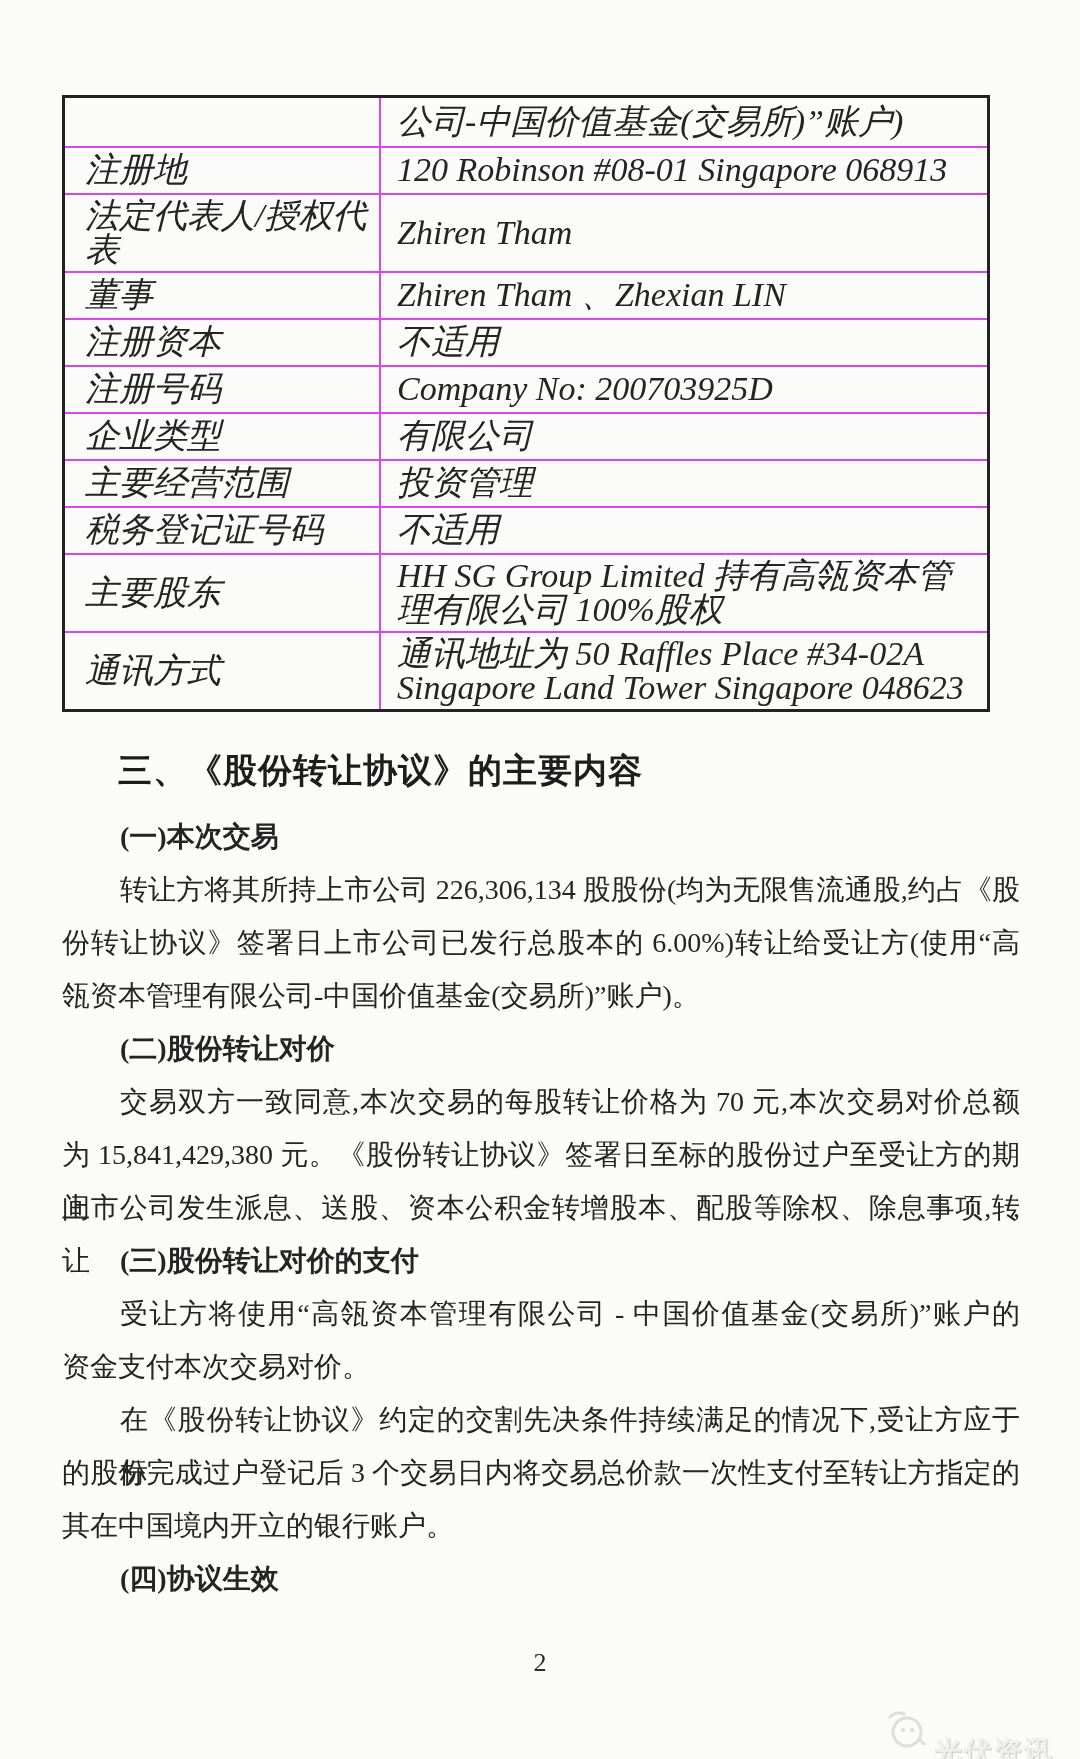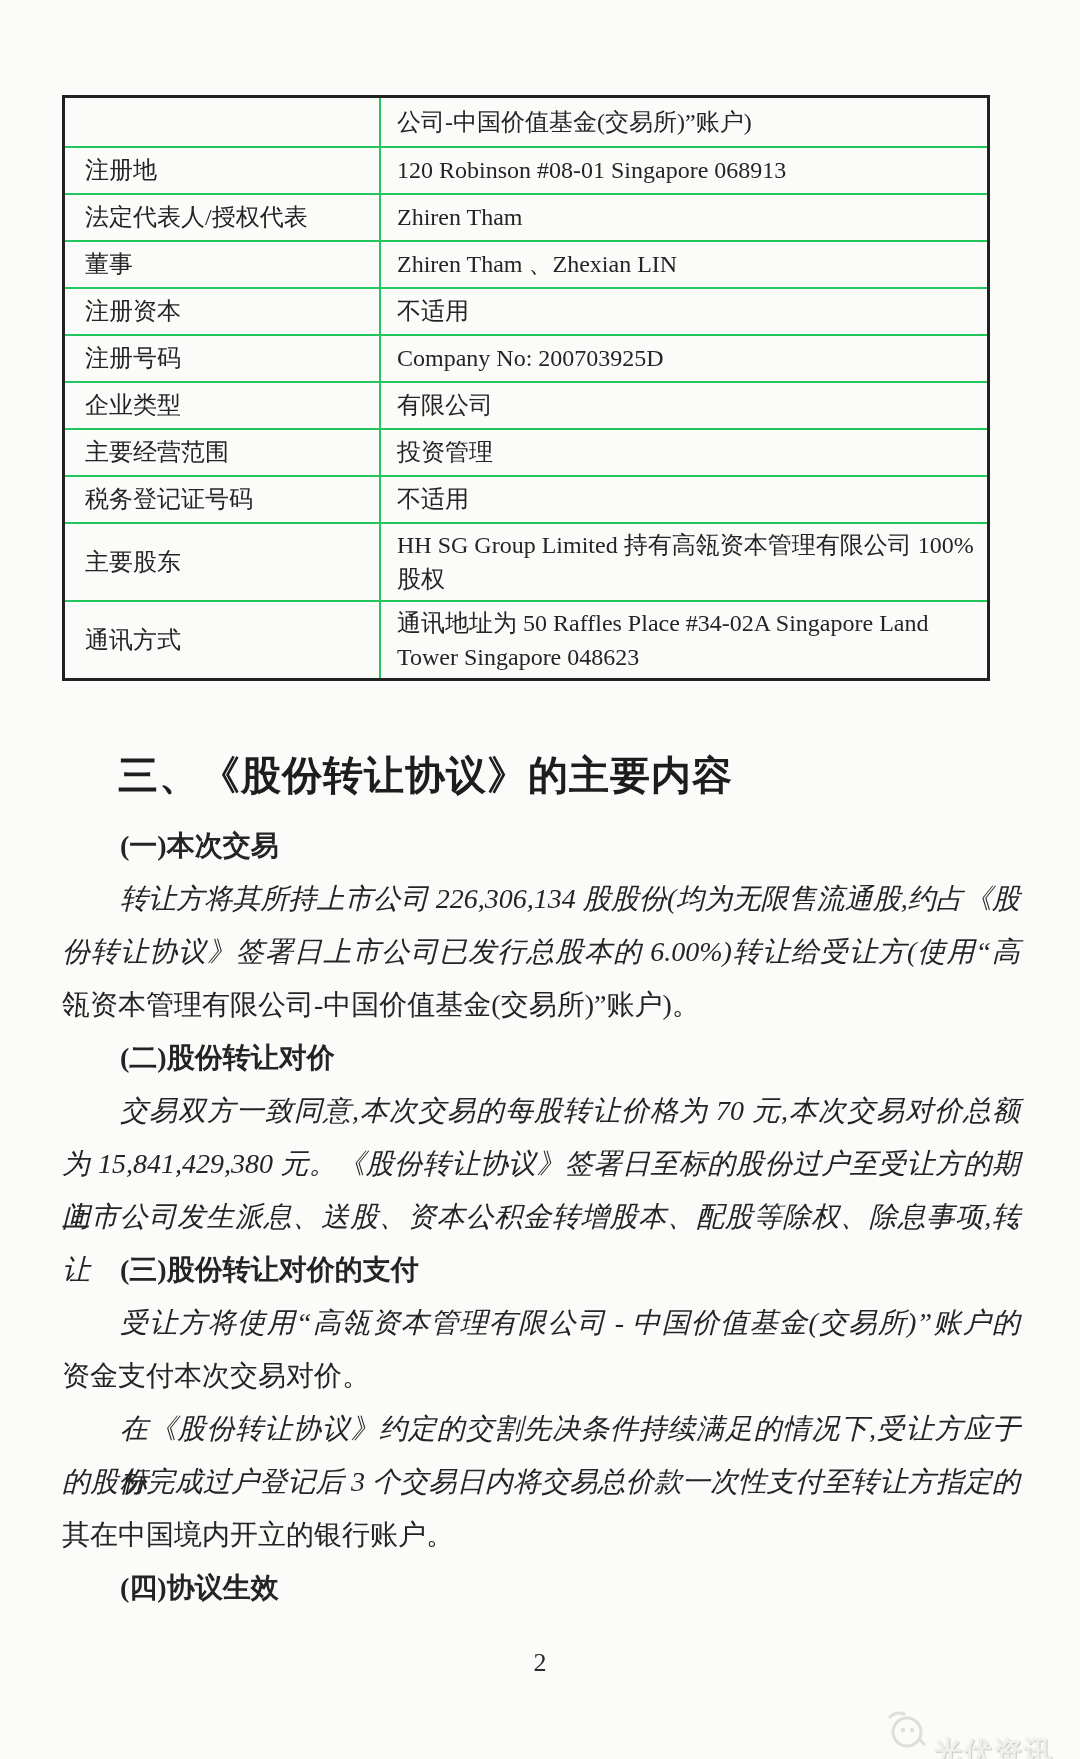--- a/index.html
+++ b/index.html
@@ -13,56 +13,56 @@
   }
   .page{position:absolute;inset:0;}
 
   
   table.info{
     position:absolute;left:62px;top:95px;
     width:928px;border-collapse:collapse;table-layout:fixed;
     border:3px solid #222;
   }
   table.info td{
-    border:2px solid #22c55e;
-    font-size:24px;
+    border:2px solid #d946ef;
+    font-size:34px;
     vertical-align:middle;
     line-height:34px;
     overflow:hidden;
+    font-style:italic;
   }
   td.cell-label{width:286px;padding:4px 8px 4px 20px;}
   td.cell-value{padding:4px 12px 4px 16px;}
   tr.row-h50{height:50px;}
   tr.row-h47{height:47px;}
   tr.row-h66{height:66px;}
 
   
   .content{
     position:absolute;left:62px;top:748px;width:958px;
   }
   .section-heading{
     font-family:"Liberation Sans","DejaVu Sans",sans-serif;
-    font-size:40px;font-weight:700;
+    font-size:34px;font-weight:700;
     padding-left:56px;
     margin:0 0 16px 0;
     letter-spacing:1px;
     color:#1d1d1d;
   }
   .line{
     height:53px;line-height:53px;
     font-size:28px;
     white-space:nowrap;
   }
   .line.sub{padding-left:58px;font-weight:bold;}
   .line.first{padding-left:58px;}
   .line.first,.line.full{
     white-space:normal;
     text-align:justify;
     text-align-last:justify;
-    font-style:italic;
   }
   .line.last{text-align:left;}
 
   
   .page-number{
     position:absolute;top:1648px;left:0;width:100%;
     text-align:center;font-size:26px;color:#2a2a2a;
   }
   .watermark{
     position:absolute;top:1686px;right:26px;

